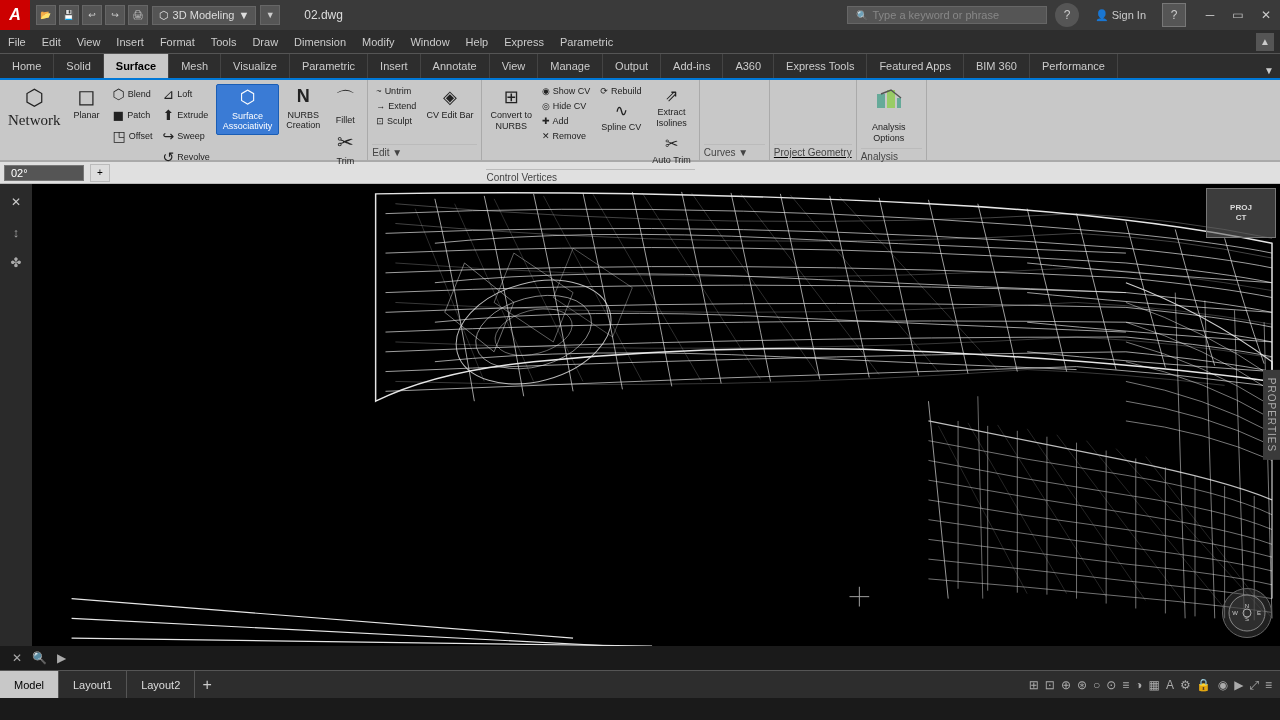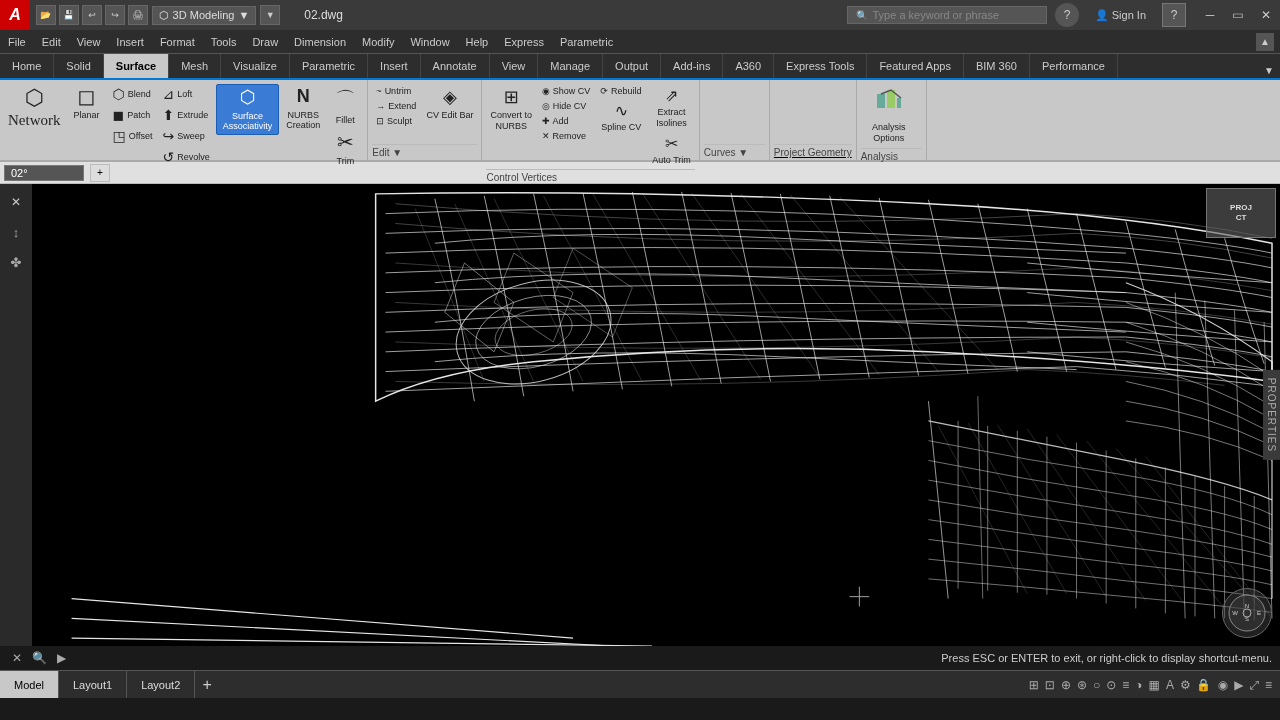--- a/index.html
+++ b/index.html
@@ -559,21 +559,20 @@
 </div>
 
 <div id="cmdline">
   <div class="cmd-btns">
     <div class="cmd-btn-sm">✕</div>
     <div class="cmd-btn-sm">🔍</div>
     <div class="cmd-btn-sm">▶</div>
   </div>
   <div class="cmd-area">
     <input type="text" placeholder="" style="background: transparent; border: none; outline: none; color: rgb(204, 204, 204); font-size: 11px;">
-    <span>Press ESC or ENTER to exit, or right-click to display shortcut-menu.</span>
   </div>
 </div>
 
 <div id="statusbar">
   <div class="status-tabs">
     <div class="status-tab active">Model</div>
     <div class="status-tab">Layout1</div>
     <div class="status-tab">Layout2</div>
     <div class="status-tab-add">+</div>
   </div>

